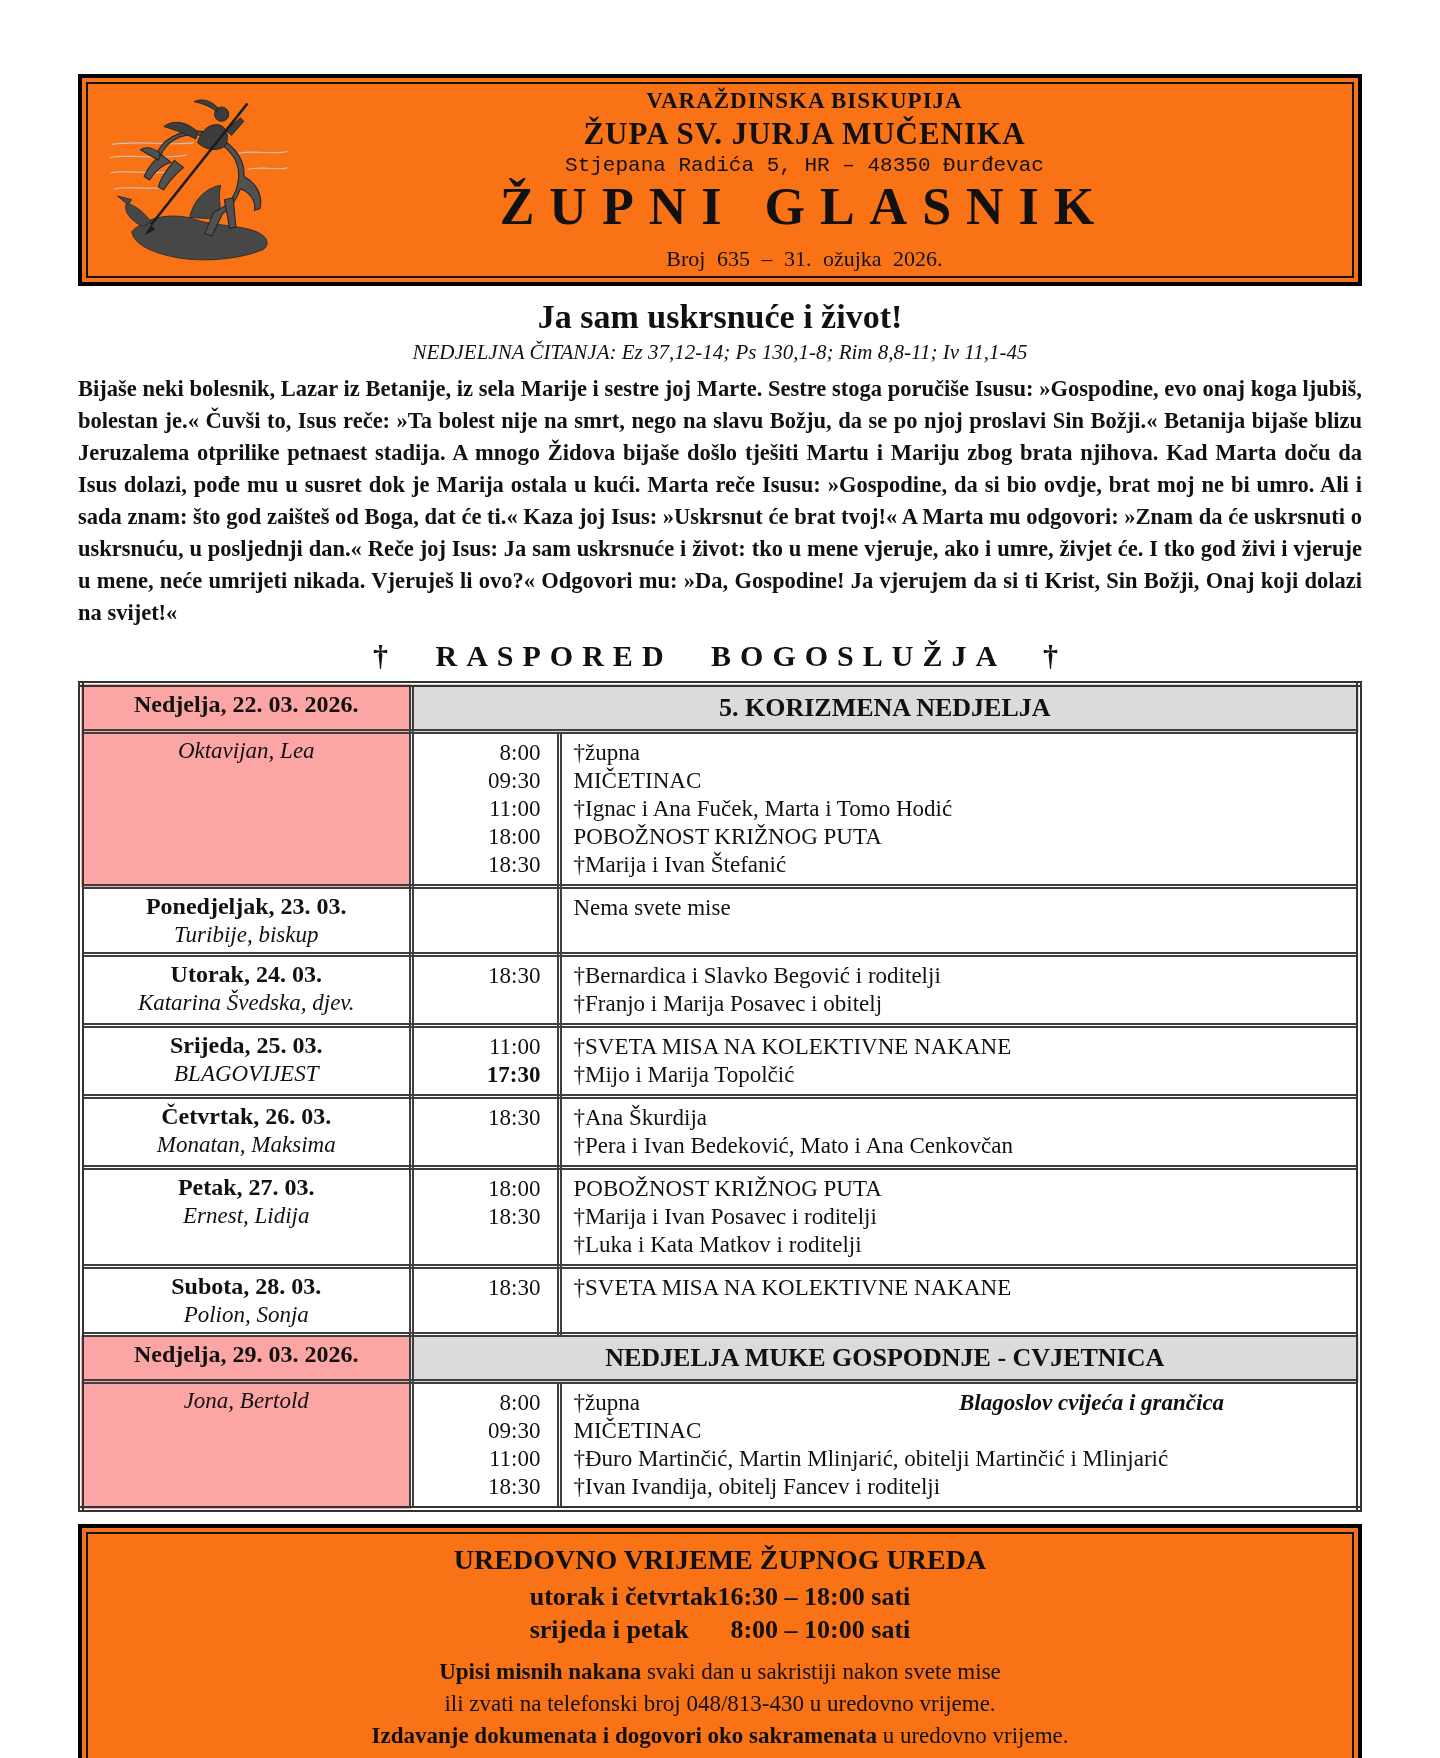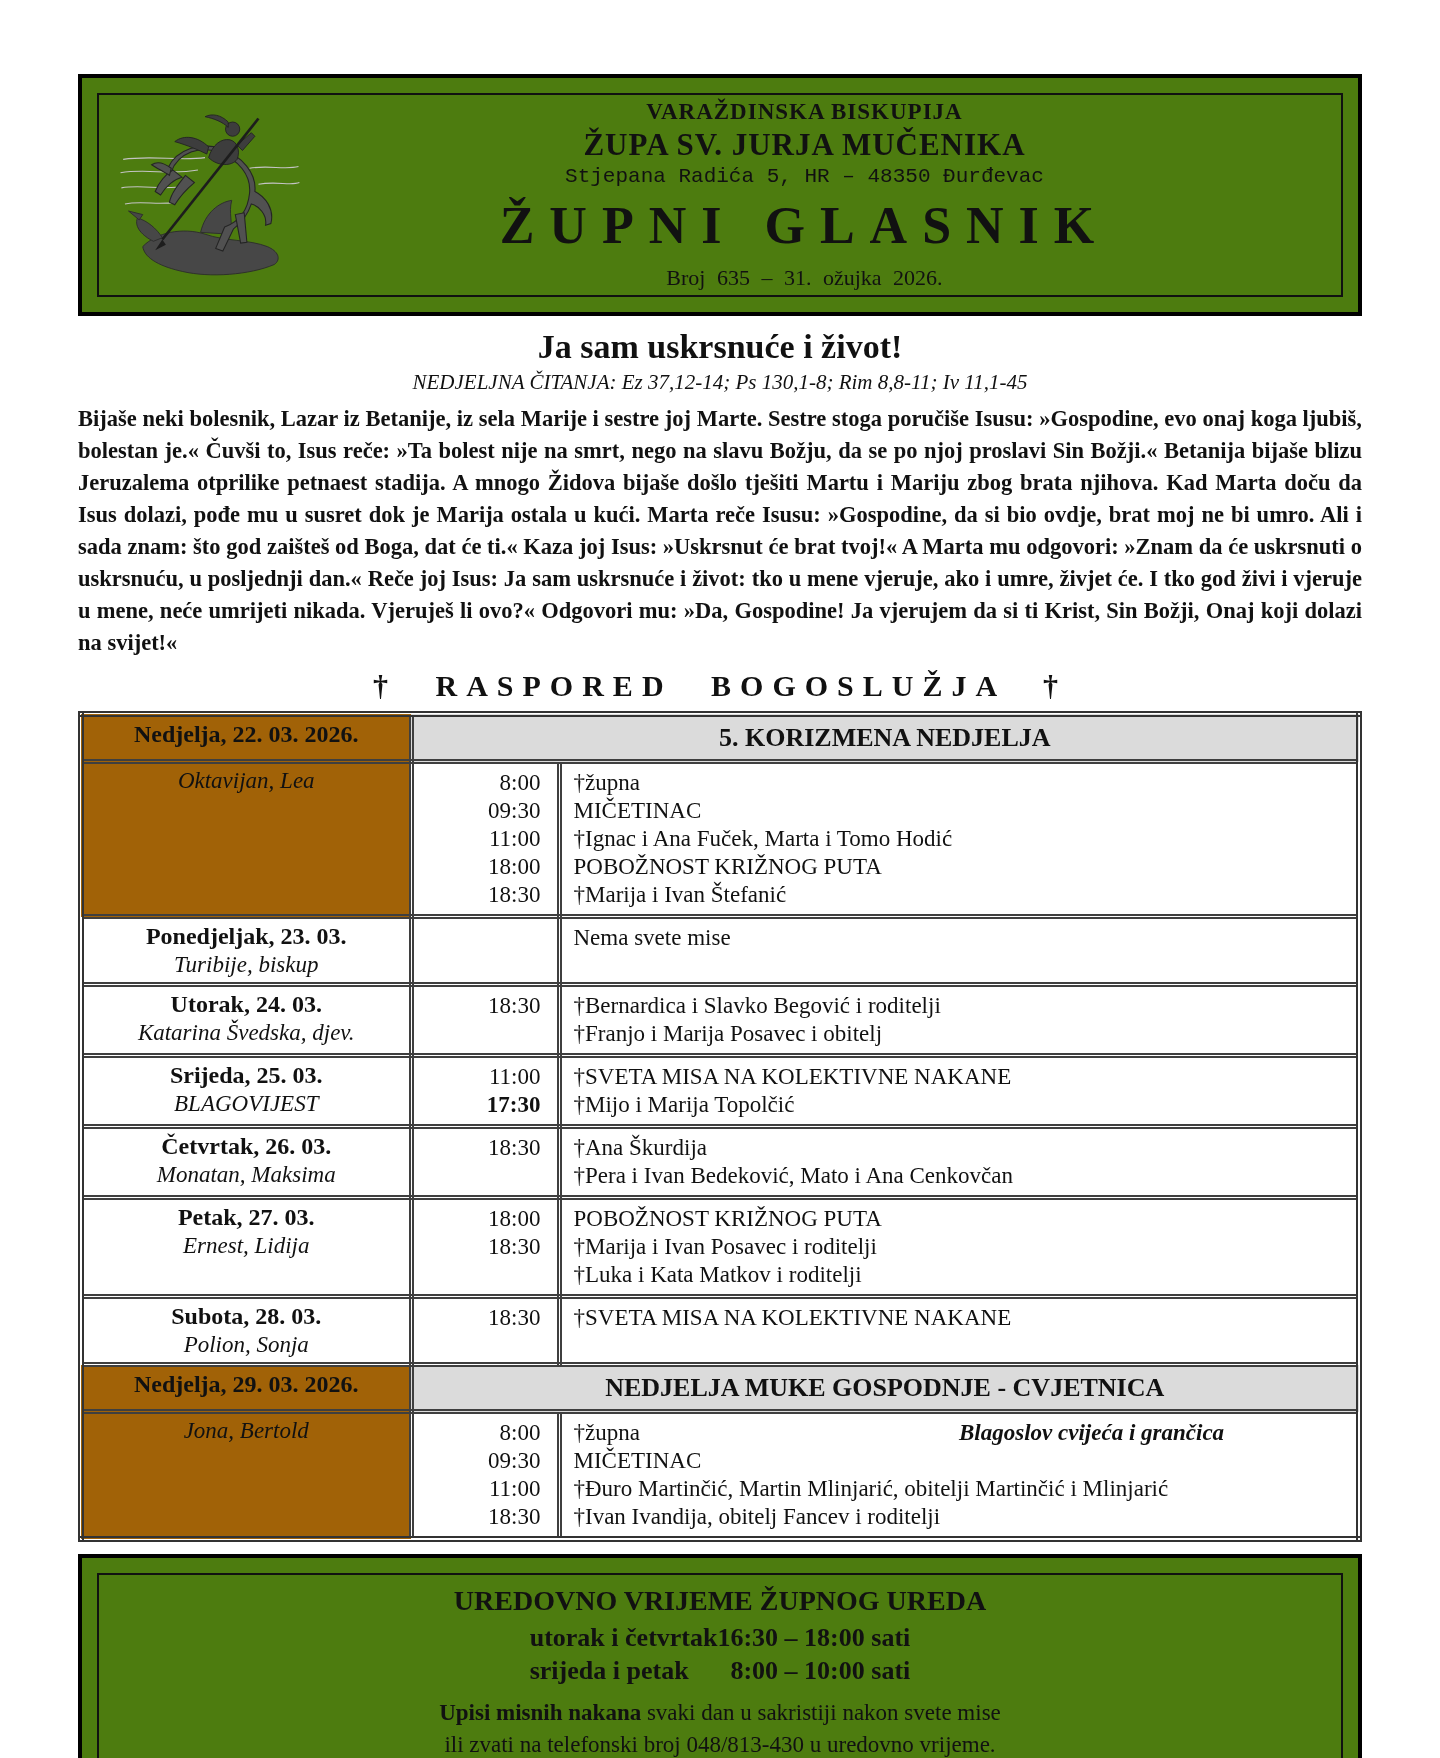--- a/index.html
+++ b/index.html
@@ -2,31 +2,31 @@
 <html><head>
 <meta charset="utf-8">
 <style>
   * { margin:0; padding:0; box-sizing:border-box; }
   html,body { background:#fff; }
   body { width:1440px; height:1758px; overflow:hidden;
          font-family:"Liberation Serif", serif; color:#111; }
   .page { width:1440px; height:1758px; padding:74px 78px 0 78px; overflow:hidden; }
 
   
-  .dbox { border:4px solid #000; padding:15px; background:#4d7c0f; }
+  .dbox { border:4px solid #000; padding:4px; background:#f97316; }
   .dbox .inner { border:2px solid #111; }
 
   
   .header-inner { display:flex; align-items:center; padding:4px 14px 4px 8px; }
   .engraving { width:205px; height:178px; flex:0 0 auto; }
   .mast-text { flex:1 1 auto; text-align:center; padding-right:30px; }
   .diocese  { font-size:23px; font-weight:bold; letter-spacing:1px; }
   .parish   { font-size:31px; font-weight:bold; letter-spacing:1px; margin-top:2px; }
   .address  { font-size:21px; margin-top:2px;font-family:Liberation Mono, monospace; }
-  .masthead { font-size:52px; font-weight:bold; letter-spacing:15px; margin-top:8px; white-space:nowrap; }
+  .masthead { font-size:52px; font-weight:bold; letter-spacing:15px; white-space:nowrap; }
   .issue    { font-size:22px; margin-top:10px; word-spacing:6px; }
 
   
   .article-title { text-align:center; font-size:34px; font-weight:bold; margin-top:12px; }
   .readings { text-align:center; font-style:italic; font-size:21px; margin-top:4px; }
   .gospel { font-size:22.5px; font-weight:bold; line-height:32px; text-align:justify; margin-top:8px; }
 
   
   .sched-head { text-align:center; font-size:30px; font-weight:bold;
                 letter-spacing:9px; word-spacing:22px; margin:10px 0 8px 0; }
@@ -35,21 +35,21 @@
   table.sched td { border:5px double #3f3f3f; vertical-align:top; }
   col.c-date { width:330px; } col.c-time { width:148px; }
   td.datecell { text-align:center; vertical-align:middle; padding:3px 6px; }
   .d-date { font-weight:bold; font-size:24px; line-height:29px; }
   .d-saint { font-style:italic; font-size:23px; line-height:28px; }
   td.timecell { text-align:right; padding:5px 16px 5px 4px;
                 border-right:2px solid #3f3f3f; }
   td.desccell { padding:5px 8px 5px 12px; border-left:2px solid #3f3f3f; }
   .tl, .dl { line-height:28px; white-space:nowrap; overflow:hidden; }
   td.vmid { vertical-align:middle; }
-  tr.shaded td.datecell, td.shade { background:#a16207; }
+  tr.shaded td.datecell, td.shade { background:#fca5a5; }
   td.head-title { text-align:center; font-weight:bold; font-size:26px;
                   background:#dbdbdb; vertical-align:middle; padding:6px 4px; }
   tr.hrow td { height:46px; }
   .bold { font-weight:bold; }
   .blessnote { font-weight:bold; font-style:italic; float:right; margin-right:16%; }
   tr.r-pon td { height:62px; }  tr.r-sub td { height:58px; }
 
   
   .office { margin-top:12px; }
   .office .inner { text-align:center; padding:10px 20px 14px 20px; }

